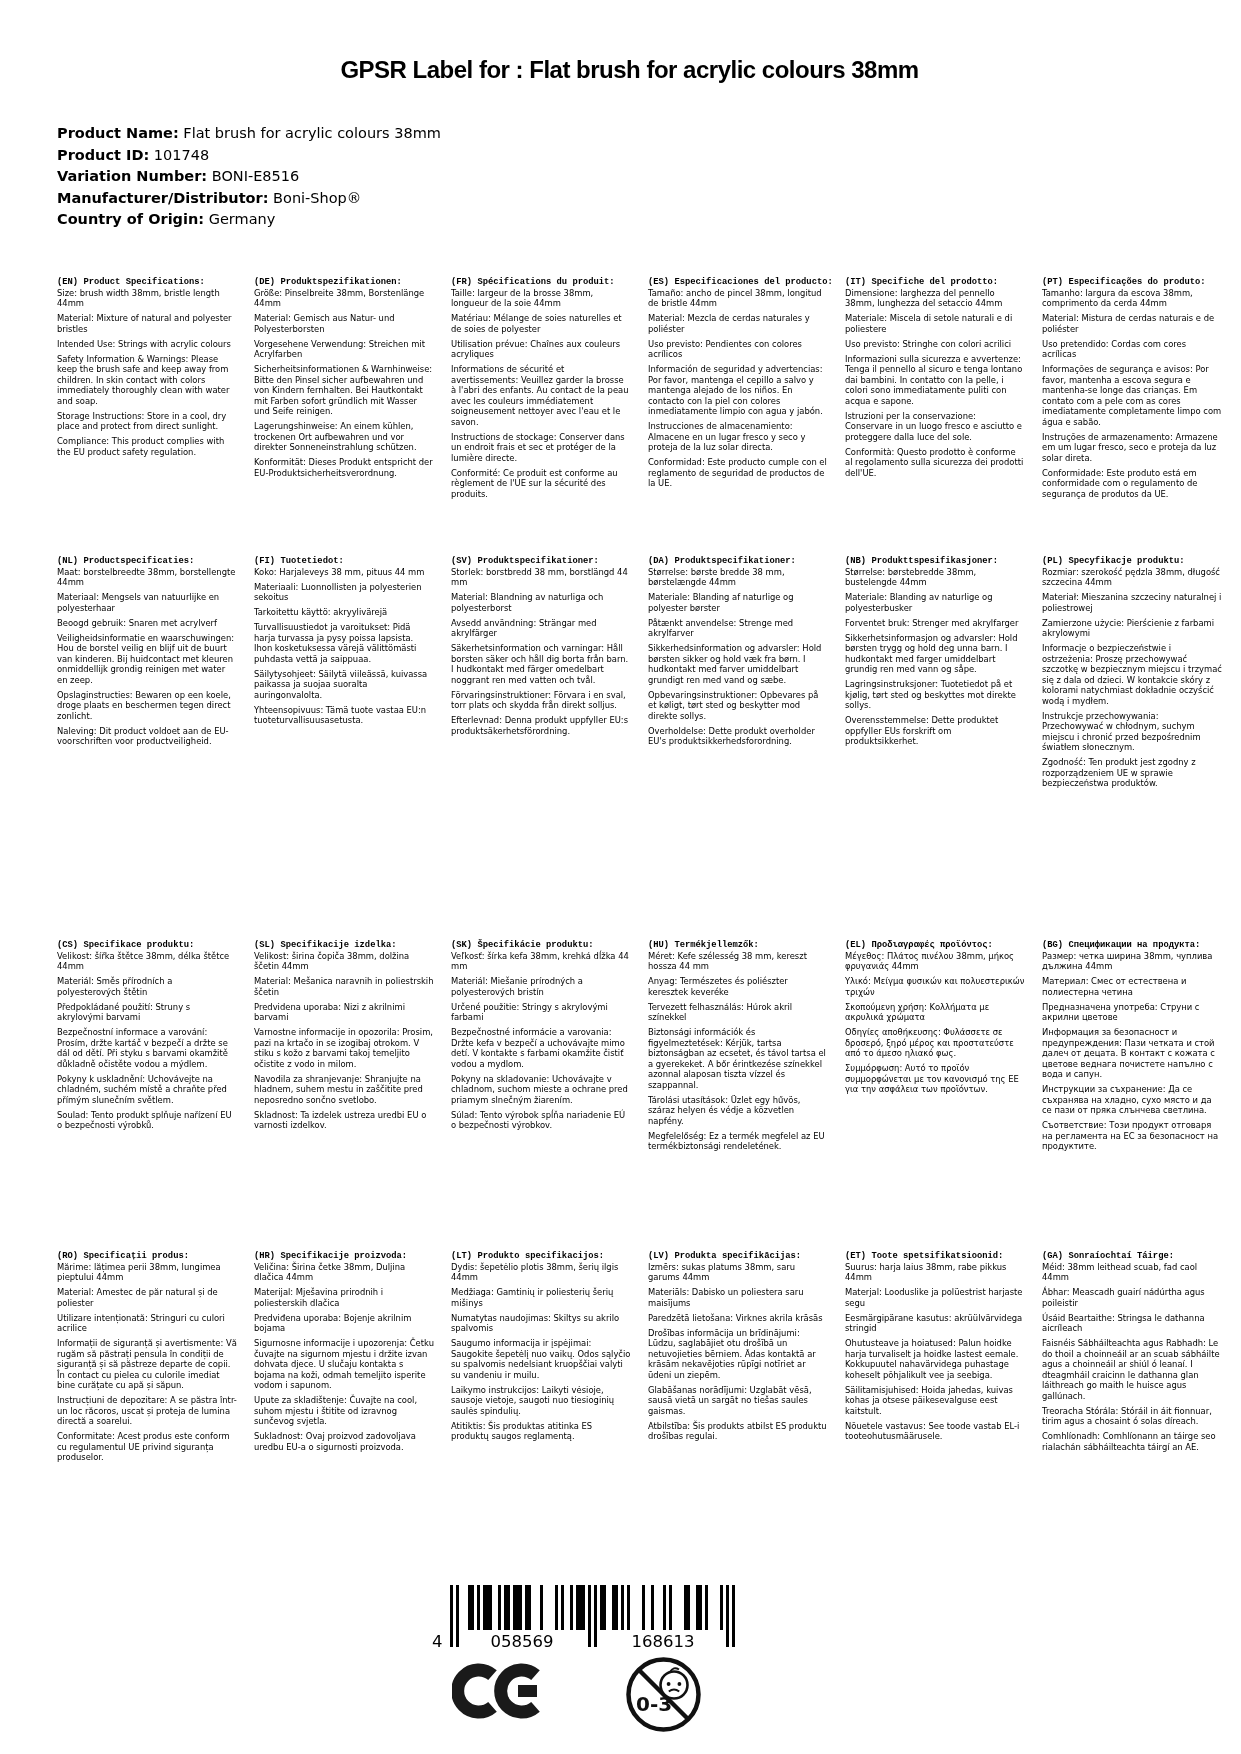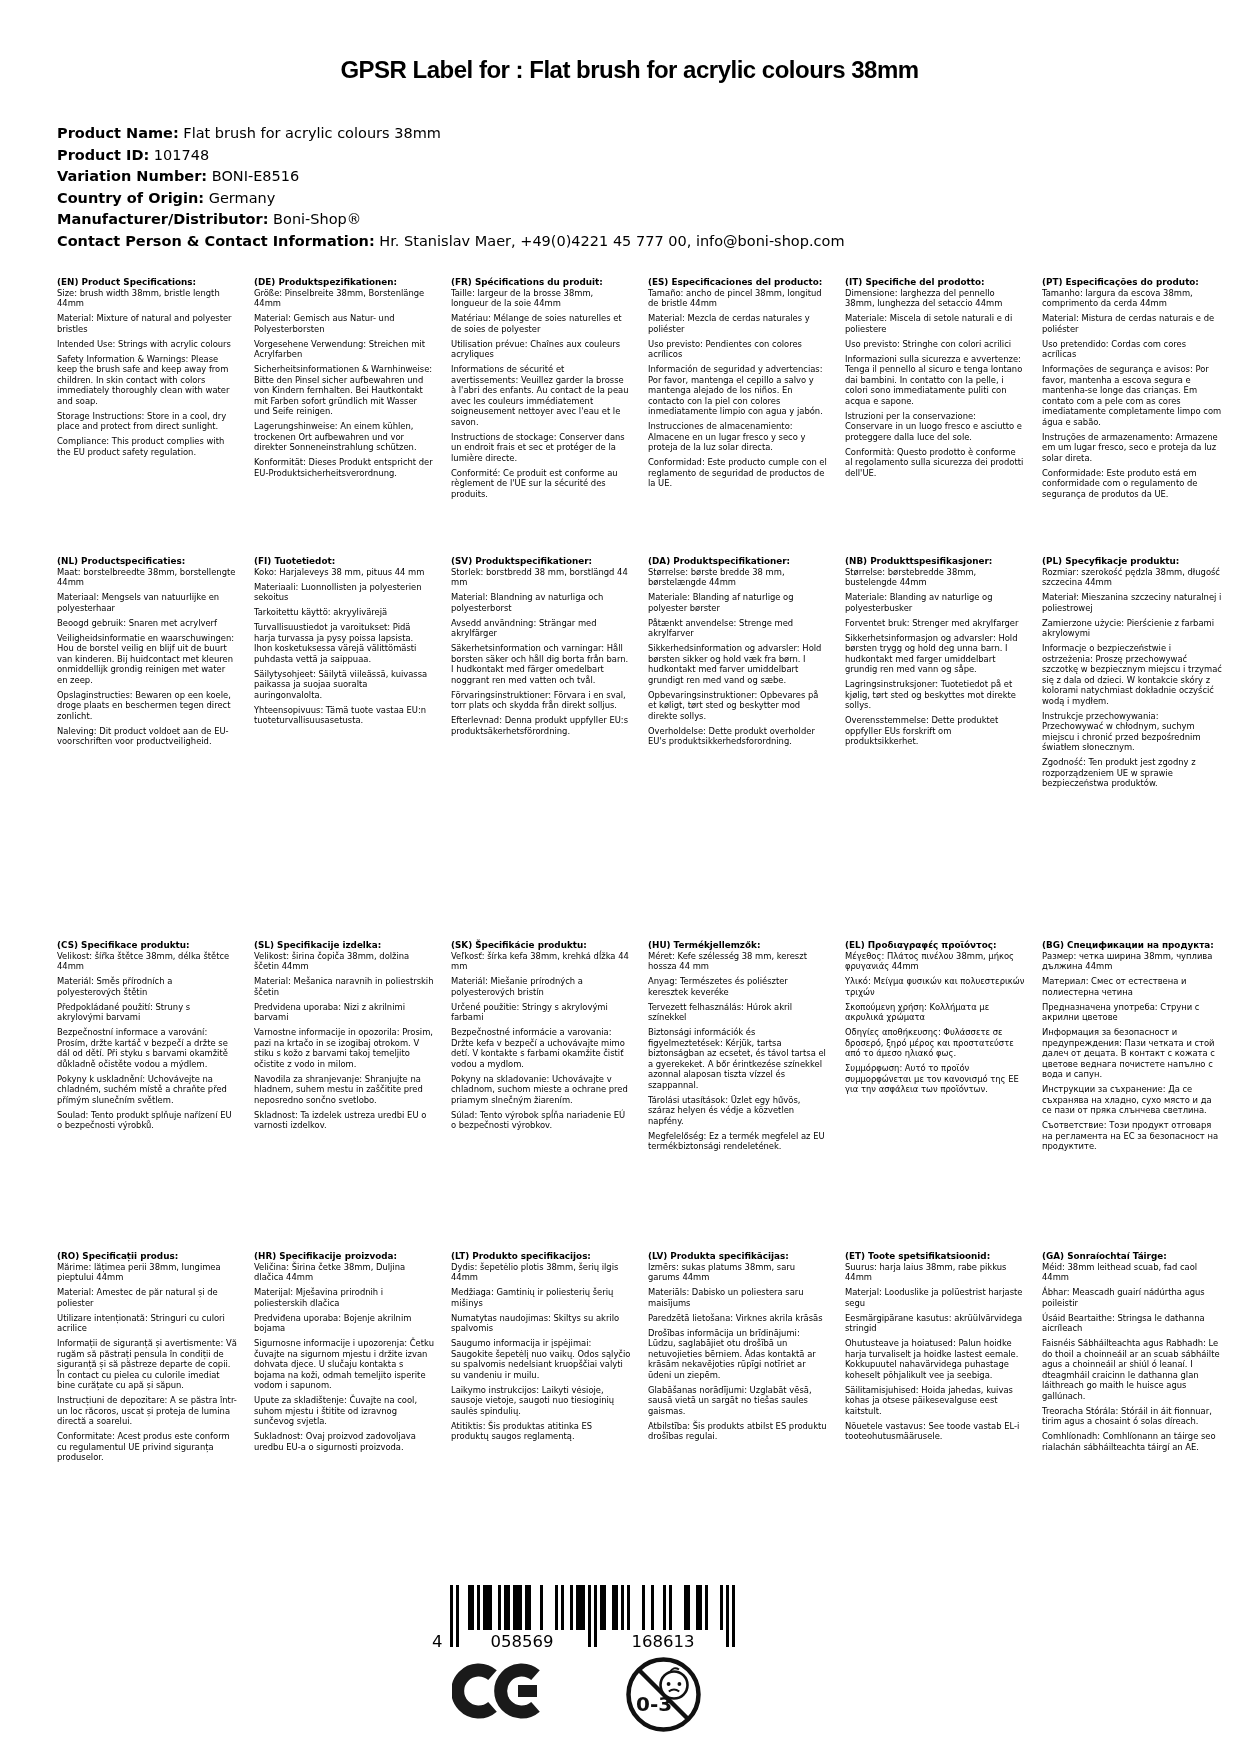--- a/index.html
+++ b/index.html
@@ -18,37 +18,36 @@
     font-family:"DejaVu Sans", sans-serif;
   }
   .info .lbl { font-weight:bold; }
   .info .val { font-weight:normal;margin-top:8px; }
   .grid {
     position:absolute; left:57px; top:277px; width:1179px;
     display:grid; grid-template-columns:repeat(6,180px); column-gap:17px;
     grid-template-rows:279px 384px 311px auto; align-items:start;
   }
   .block { font-size:8.4px; line-height:10.5px; }
-  .block .bt { font-weight:bold; font-size:8.8px; white-space:nowrap; }
+  .block .bt { font-weight:bold; font-size:8.8px; white-space:nowrap;font-family:Liberation Mono, monospace; }
   .block p { margin:0 0 4.5px 0; }
   .footer-art { position:absolute; }
   svg text { font-family:"DejaVu Sans", sans-serif; }
 </style>
 </head>
 <body>
 
 <div class="page-title">GPSR Label for : Flat brush for acrylic colours 38mm</div>
 
 <div class="info">
     <div><span class="lbl">Product Name:</span><span class="val">  Flat brush for acrylic colours 38mm</span></div>
     <div><span class="lbl">Product ID:</span><span class="val">  101748</span></div>
     <div><span class="lbl">Variation Number:</span><span class="val">  BONI-E8516</span></div>
+    <div><span class="lbl">Manufacturer/Distributor:</span><span class="val">  Boni-Shop®</span></div>
     <div><span class="lbl">Country of Origin:</span><span class="val">  Germany</span></div>
-    <div><span class="lbl">Manufacturer/Distributor:</span><span class="val">  Boni-Shop®</span></div>
-    <div><span class="lbl">Contact Person &amp; Contact Information:</span><span class="val">  Hr. Stanislav Maer, +49(0)4221 45 777 00, info@boni-shop.com</span></div>
   </div>
 
 <div class="grid">
     <div class="block">
       <div class="bt">(EN) Product Specifications:</div>
       <p>Size: brush width 38mm, bristle length 44mm</p>
       <p>Material: Mixture of natural and polyester bristles</p>
       <p>Intended Use: Strings with acrylic colours</p>
       <p>Safety Information &amp; Warnings: Please keep the brush safe and keep away from children. In skin contact with colors immediately thoroughly clean with water and soap.</p>
       <p>Storage Instructions: Store in a cool, dry place and protect from direct sunlight.</p>

